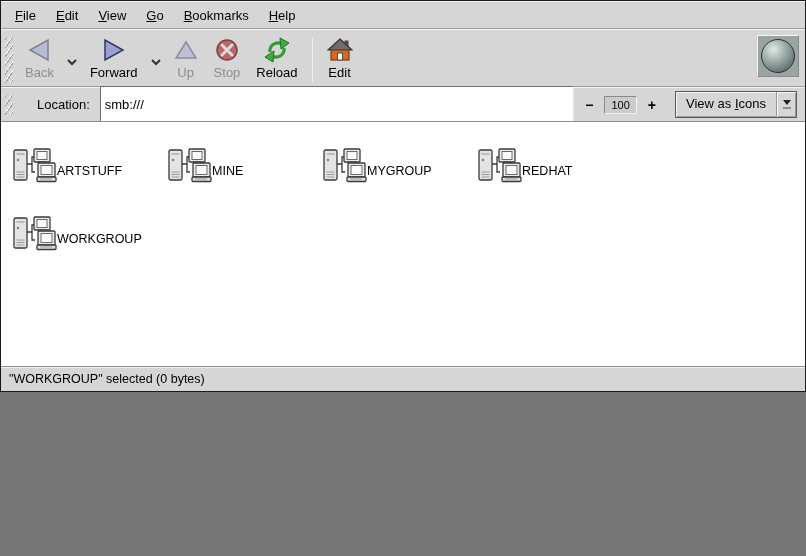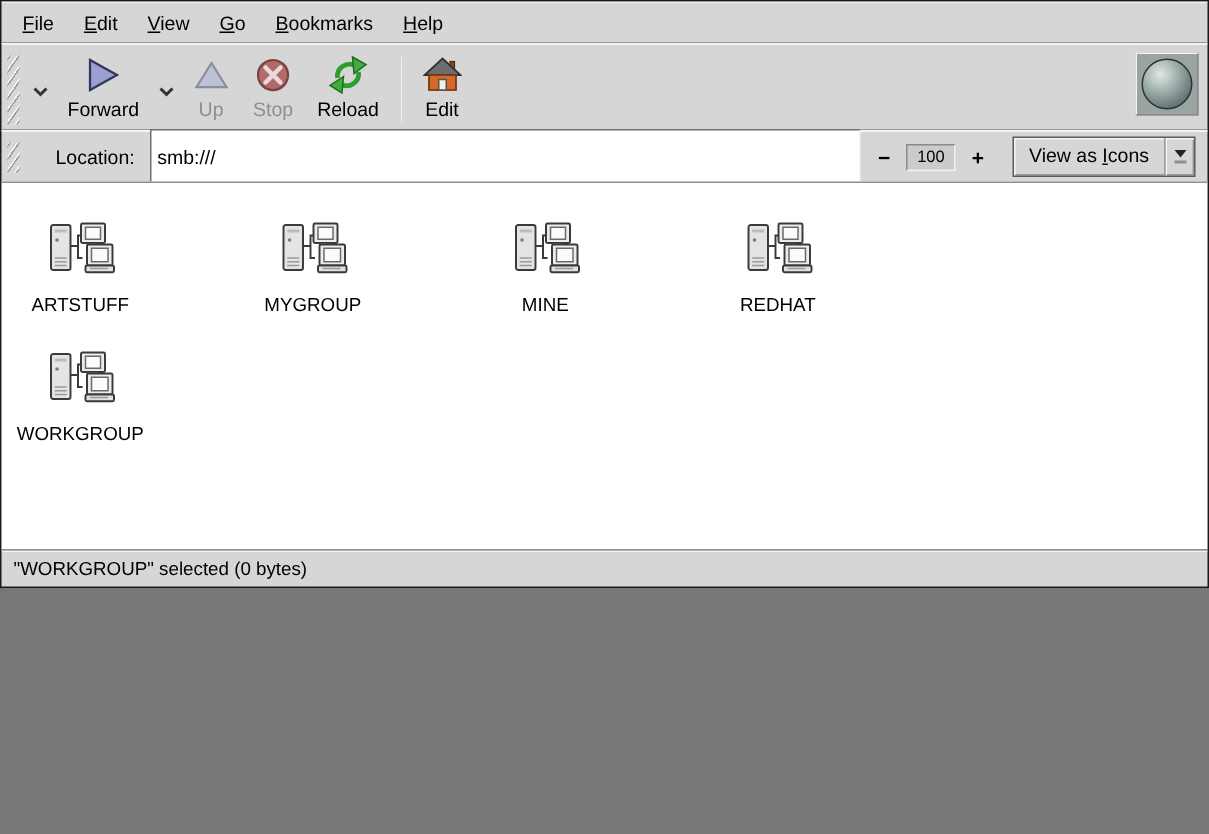--- a/index.html
+++ b/index.html
@@ -101,21 +101,21 @@
   .content {
     flex:1; background:#fff; overflow:hidden;
     border-top:1px solid #8e8e8e;
     padding:24px 0 0 10px;
   }
   .icon-grid {
     display:flex; flex-wrap:wrap; width:630px;
     column-gap:70px; row-gap:22px;
   }
   .icon-item {
-    width:85px; display:flex; flex-direction:column; align-items:center;
+    width:85px; display:flex; flex-direction:row; align-items:center;
     cursor:default;
   }
   .icon-item .label {
     font-size:12.5px; margin-top:3px; white-space:nowrap; color:#000;
   }
   
   .statusbar {
     height:25px; flex:none; display:flex; align-items:center;
     border-top:1px solid #8e8e8e;
     box-shadow:inset 0 1px 0 #f2f2f2;
@@ -141,20 +141,28 @@
 
       <span class="menu-item">Help</span>
 
   </div>
 
   <div class="hsep"></div>
 
   <div class="toolbar">
     <div class="grip"></div>
 
+    <div class="tb-btn">
+      <div class="tb-icon">
+        <svg width="26" height="24" viewBox="0 0 26 24">
+          <polygon points="22,2 22,22 4,12" fill="#b7bcd2" stroke="#7e8296" stroke-width="1.5"></polygon>
+        </svg>
+      </div>
+      <span class="tb-label disabled">Back</span>
+    </div>
     <div class="tb-chevron">
       <svg width="10" height="7" viewBox="0 0 10 7">
           <polyline points="1,1 5,5 9,1" fill="none" stroke="#333" stroke-width="2"></polyline>
         </svg>
     </div>
 
     <div class="tb-btn">
       <div class="tb-icon">
         <svg width="26" height="24" viewBox="0 0 26 24">
           <polygon points="4,2 4,22 22,12" fill="#9aa0d0" stroke="#33355f" stroke-width="1.5"></polygon>
@@ -279,45 +287,45 @@
               <rect x="23" y="3" width="16" height="13" rx="1" fill="#ececec" stroke="#3a3a3a" stroke-width="1.3"></rect>
               <rect x="26" y="5.5" width="10" height="8" fill="#fbfbfb" stroke="#6a6a6a" stroke-width="1"></rect>
               <rect x="27.5" y="16" width="7" height="2.5" fill="#d0d0d0" stroke="#3a3a3a" stroke-width="1"></rect>
 
               <rect x="27" y="17" width="17" height="14" rx="1" fill="#ececec" stroke="#3a3a3a" stroke-width="1.3"></rect>
               <rect x="30" y="19.5" width="11" height="9" fill="#fbfbfb" stroke="#6a6a6a" stroke-width="1"></rect>
               <rect x="26" y="31" width="19" height="4.5" rx="1" fill="#e0e0e0" stroke="#3a3a3a" stroke-width="1.3"></rect>
               <path d="M29,33 h12" stroke="#9a9a9a" stroke-width="1"></path>
             </svg>
           </span>
+          <span class="label">MINE</span>
+        </div>
+
+        <div class="icon-item">
+          <span>
+            <svg width="46" height="42" viewBox="0 0 46 42">
+
+              <rect x="3" y="4" width="13" height="30" rx="1.5" fill="#e4e4e4" stroke="#3a3a3a" stroke-width="1.3"></rect>
+              <rect x="5.5" y="7" width="8" height="2" fill="#bcbcbc"></rect>
+              <circle cx="7" cy="14" r="1.2" fill="#7a7a7a"></circle>
+              <path d="M5.5,26 h8 M5.5,28.5 h8 M5.5,31 h8" stroke="#9a9a9a" stroke-width="1"></path>
+
+              <path d="M16,18 h5 v-7 h2 M21,18 v8 h3" fill="none" stroke="#3a3a3a" stroke-width="1.3"></path>
+
+              <rect x="23" y="3" width="16" height="13" rx="1" fill="#ececec" stroke="#3a3a3a" stroke-width="1.3"></rect>
+              <rect x="26" y="5.5" width="10" height="8" fill="#fbfbfb" stroke="#6a6a6a" stroke-width="1"></rect>
+              <rect x="27.5" y="16" width="7" height="2.5" fill="#d0d0d0" stroke="#3a3a3a" stroke-width="1"></rect>
+
+              <rect x="27" y="17" width="17" height="14" rx="1" fill="#ececec" stroke="#3a3a3a" stroke-width="1.3"></rect>
+              <rect x="30" y="19.5" width="11" height="9" fill="#fbfbfb" stroke="#6a6a6a" stroke-width="1"></rect>
+              <rect x="26" y="31" width="19" height="4.5" rx="1" fill="#e0e0e0" stroke="#3a3a3a" stroke-width="1.3"></rect>
+              <path d="M29,33 h12" stroke="#9a9a9a" stroke-width="1"></path>
+            </svg>
+          </span>
           <span class="label">MYGROUP</span>
-        </div>
-
-        <div class="icon-item">
-          <span>
-            <svg width="46" height="42" viewBox="0 0 46 42">
-
-              <rect x="3" y="4" width="13" height="30" rx="1.5" fill="#e4e4e4" stroke="#3a3a3a" stroke-width="1.3"></rect>
-              <rect x="5.5" y="7" width="8" height="2" fill="#bcbcbc"></rect>
-              <circle cx="7" cy="14" r="1.2" fill="#7a7a7a"></circle>
-              <path d="M5.5,26 h8 M5.5,28.5 h8 M5.5,31 h8" stroke="#9a9a9a" stroke-width="1"></path>
-
-              <path d="M16,18 h5 v-7 h2 M21,18 v8 h3" fill="none" stroke="#3a3a3a" stroke-width="1.3"></path>
-
-              <rect x="23" y="3" width="16" height="13" rx="1" fill="#ececec" stroke="#3a3a3a" stroke-width="1.3"></rect>
-              <rect x="26" y="5.5" width="10" height="8" fill="#fbfbfb" stroke="#6a6a6a" stroke-width="1"></rect>
-              <rect x="27.5" y="16" width="7" height="2.5" fill="#d0d0d0" stroke="#3a3a3a" stroke-width="1"></rect>
-
-              <rect x="27" y="17" width="17" height="14" rx="1" fill="#ececec" stroke="#3a3a3a" stroke-width="1.3"></rect>
-              <rect x="30" y="19.5" width="11" height="9" fill="#fbfbfb" stroke="#6a6a6a" stroke-width="1"></rect>
-              <rect x="26" y="31" width="19" height="4.5" rx="1" fill="#e0e0e0" stroke="#3a3a3a" stroke-width="1.3"></rect>
-              <path d="M29,33 h12" stroke="#9a9a9a" stroke-width="1"></path>
-            </svg>
-          </span>
-          <span class="label">MINE</span>
         </div>
 
         <div class="icon-item">
           <span>
             <svg width="46" height="42" viewBox="0 0 46 42">
 
               <rect x="3" y="4" width="13" height="30" rx="1.5" fill="#e4e4e4" stroke="#3a3a3a" stroke-width="1.3"></rect>
               <rect x="5.5" y="7" width="8" height="2" fill="#bcbcbc"></rect>
               <circle cx="7" cy="14" r="1.2" fill="#7a7a7a"></circle>
               <path d="M5.5,26 h8 M5.5,28.5 h8 M5.5,31 h8" stroke="#9a9a9a" stroke-width="1"></path>

